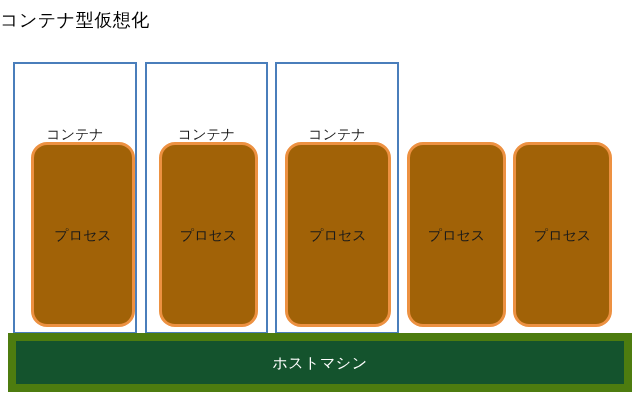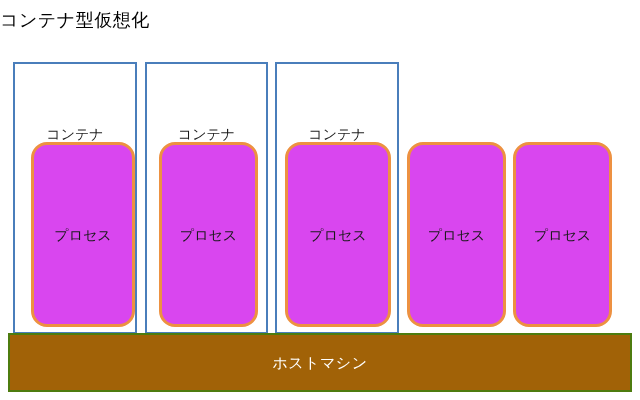--- a/index.html
+++ b/index.html
@@ -45,36 +45,36 @@
     line-height: 20px;
     color: #1a1a1a;
     white-space: nowrap;
     margin-top: 32px;
   }
   .process-box {
     position: absolute;
     box-sizing: border-box;
     border: 3px solid #ED9141;
     border-radius: 16px;
-    background: #d946ef;
+    background: #a16207;
     display: flex;
     align-items: center;
     justify-content: center;
   }
   .process-label {
     font-size: 14px;
     line-height: 20px;
     color: #1a1a1a;
     white-space: nowrap;
   }
   .host-bar {
     position: absolute;
     box-sizing: border-box;
-    background: #a16207;
-    border: 2px solid #4d7c0f;
+    background: #14532d;
+    border: 8px solid #4d7c0f;
     display: flex;
     align-items: center;
     justify-content: center;
   }
   .host-label {
     font-size: 15px;
     line-height: 20px;
     color: #ffffff;
     white-space: nowrap;
     letter-spacing: 0.5px;

